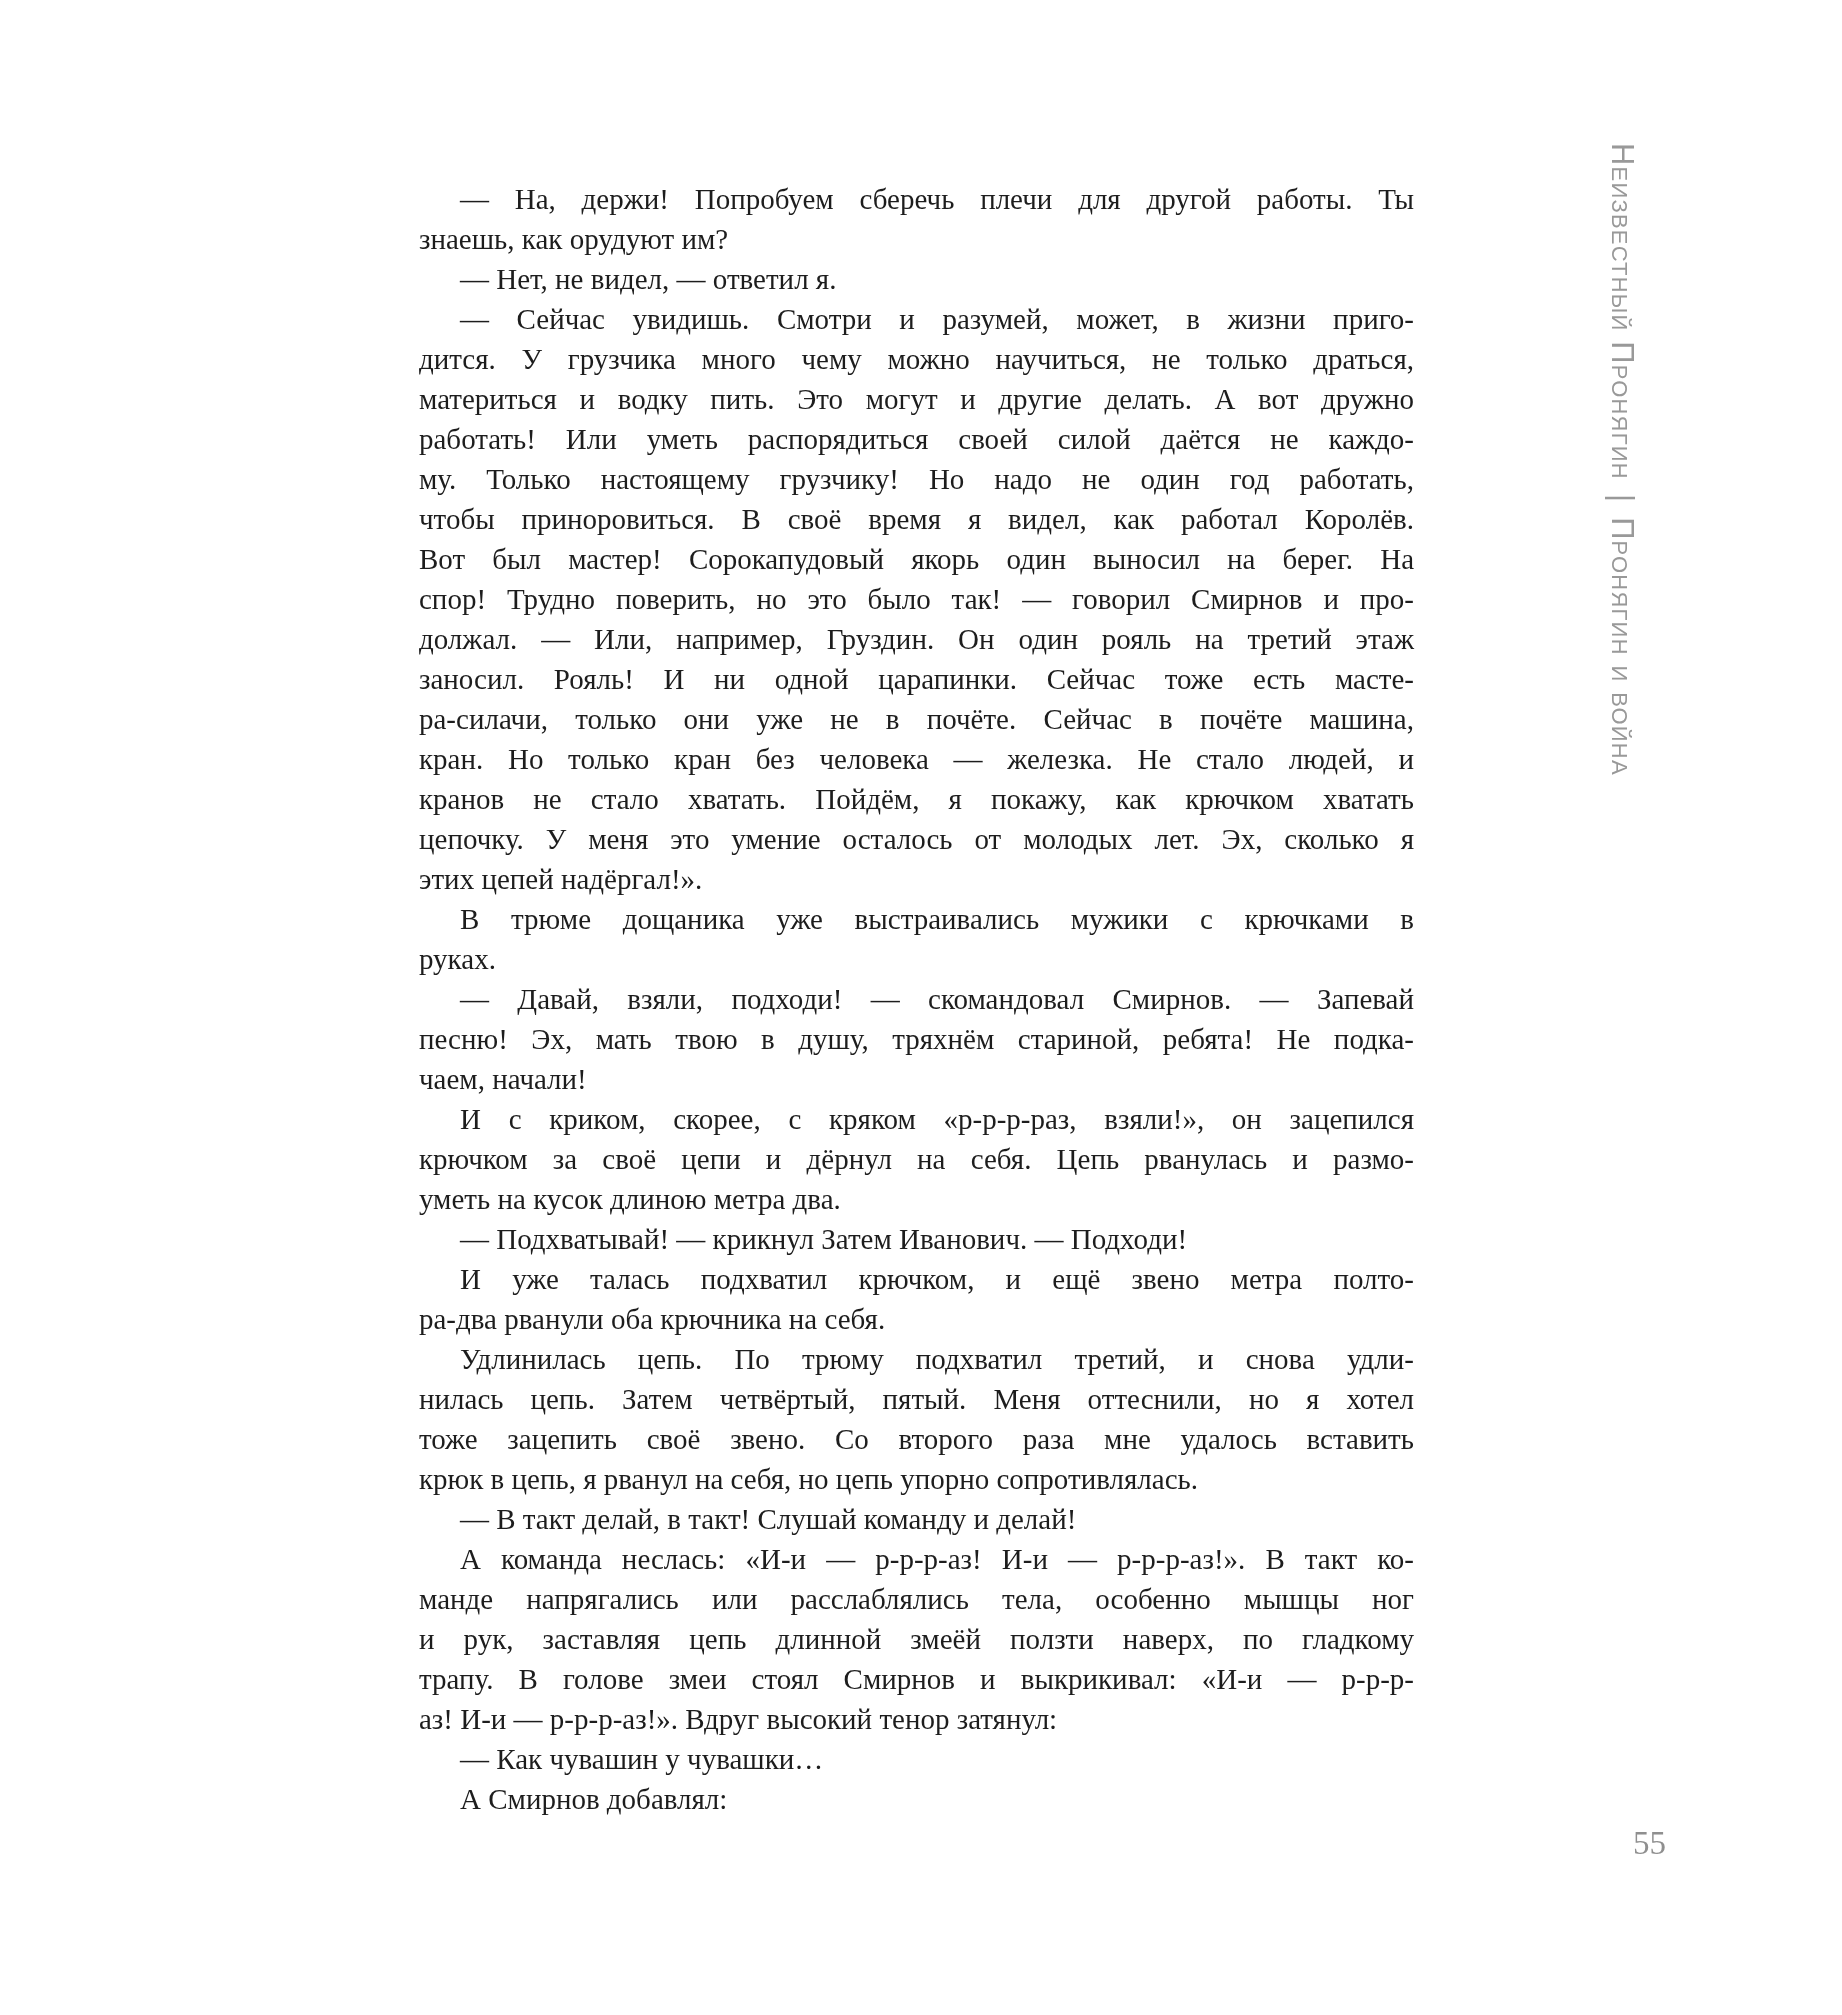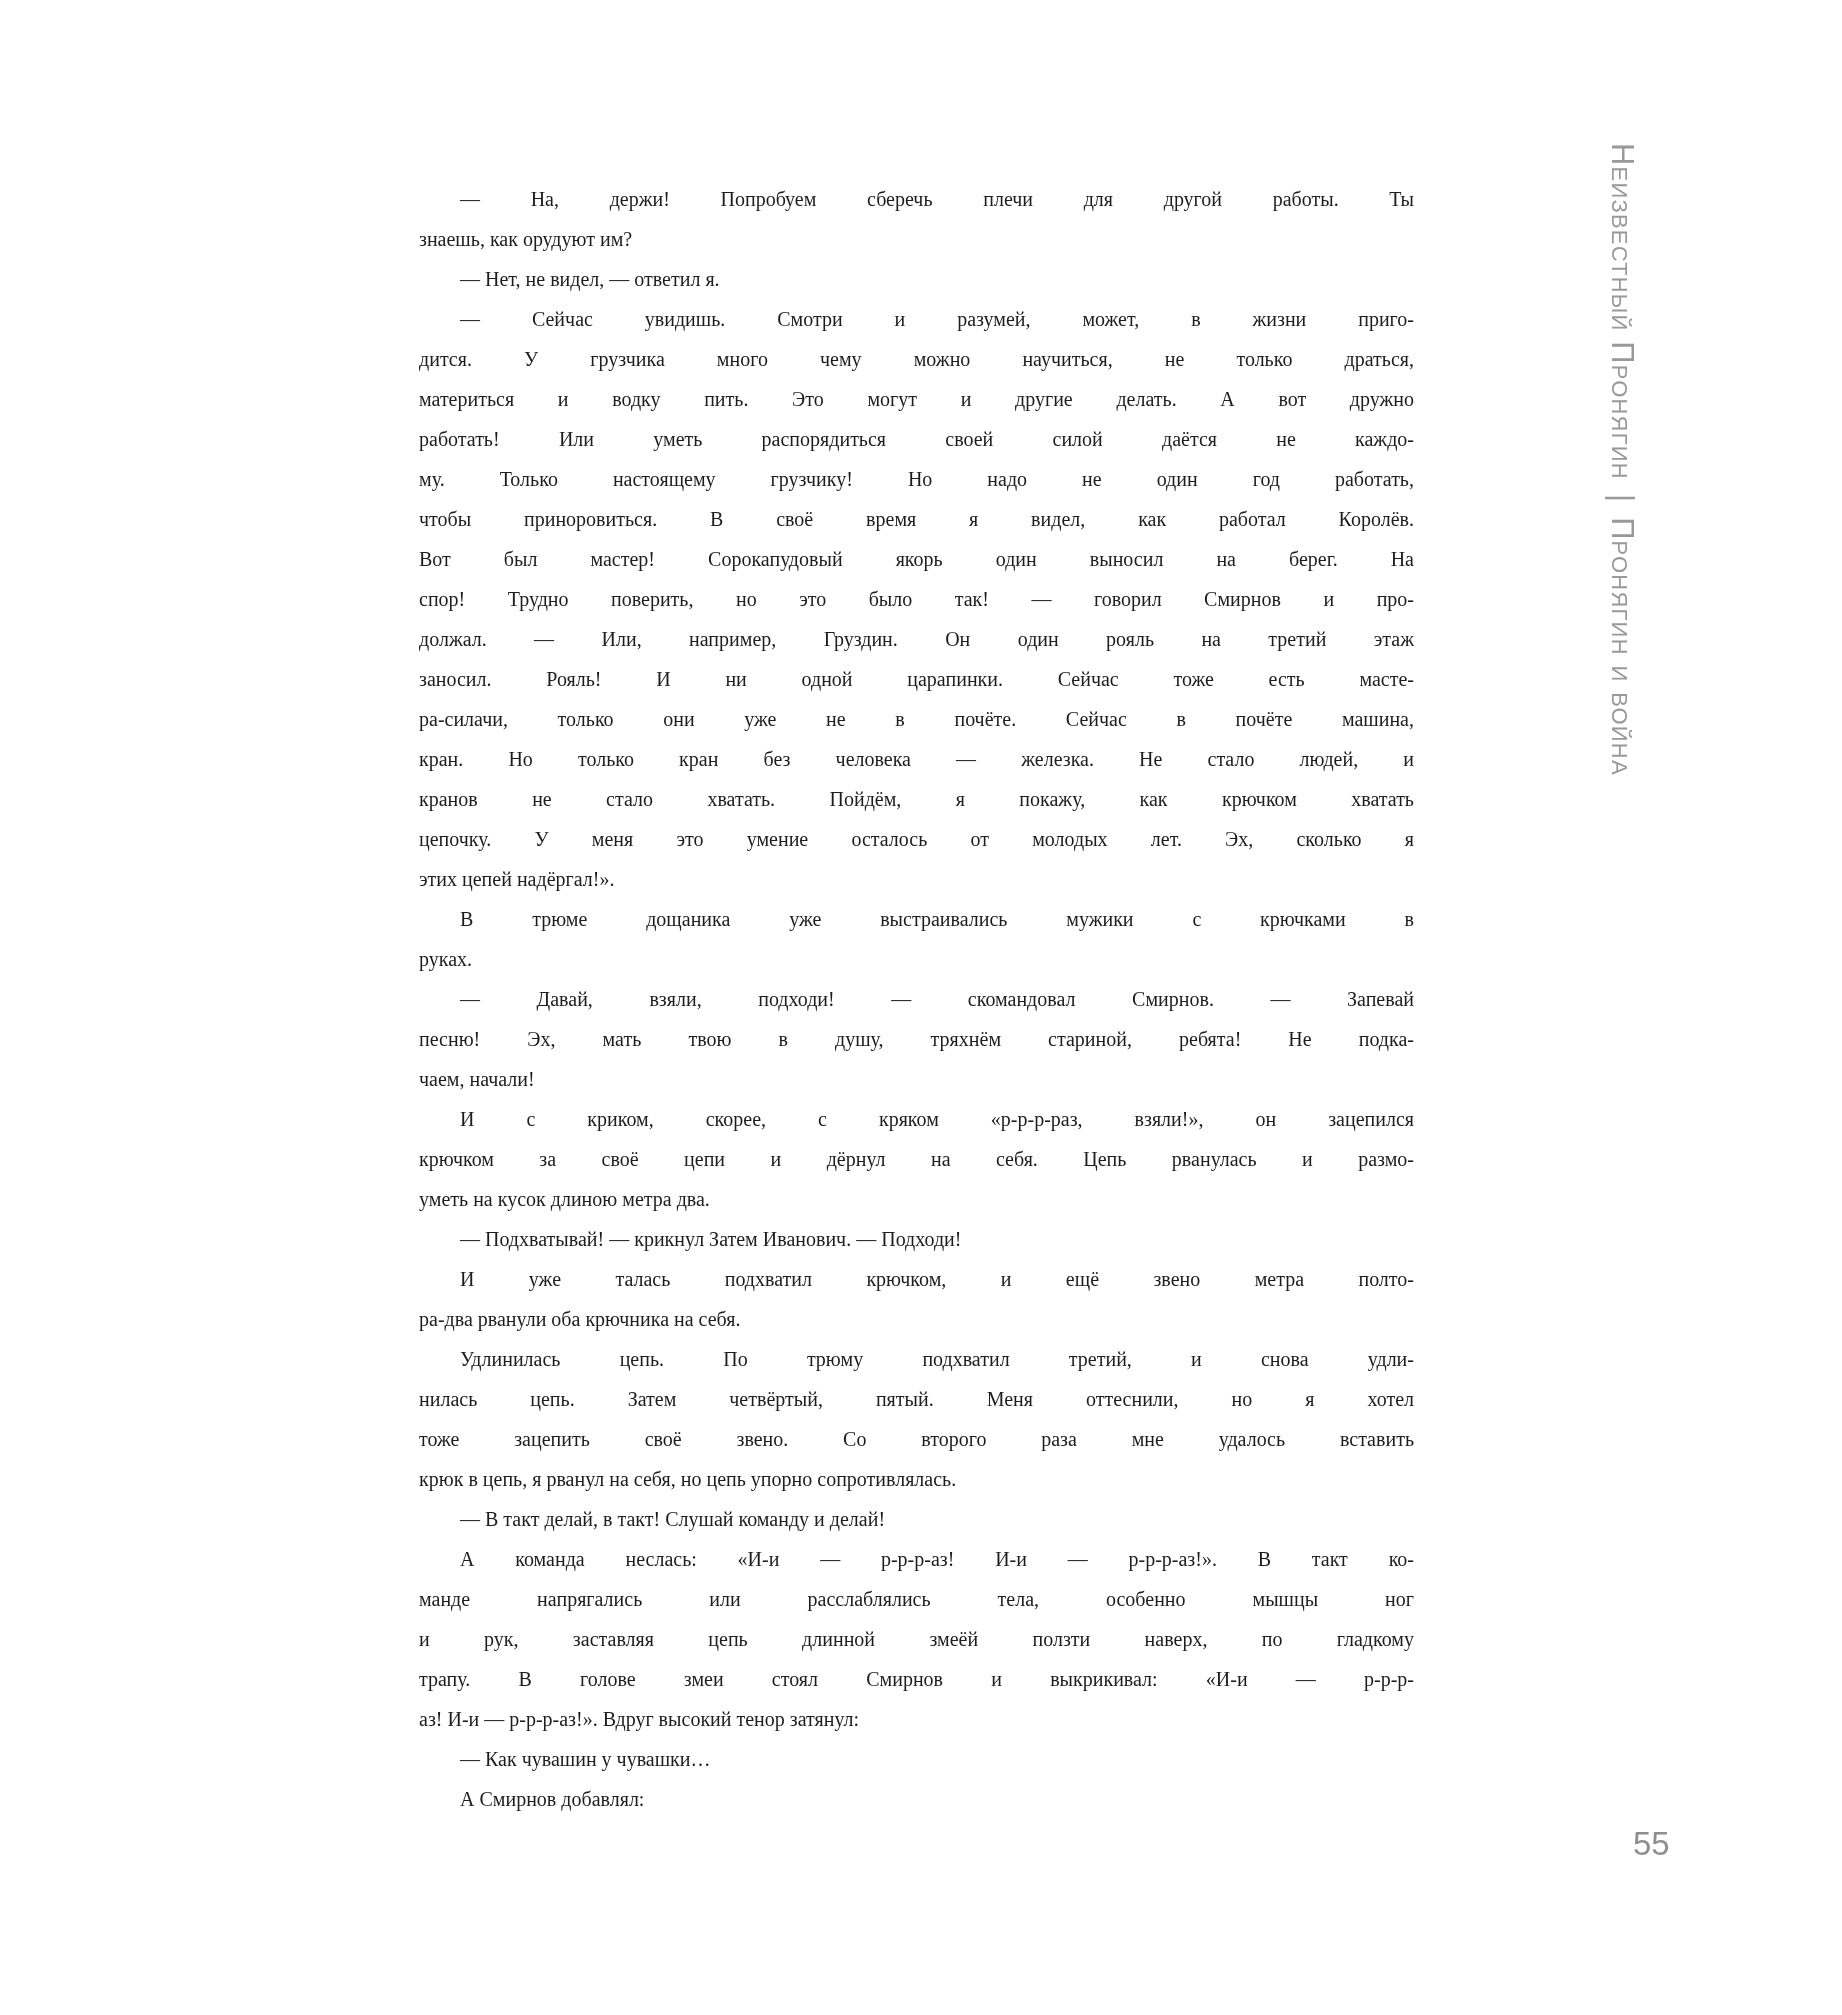--- a/index.html
+++ b/index.html
@@ -15,21 +15,21 @@
     overflow: hidden;
   }
   .text-block {
     position: absolute;
     left: 419px;
     top: 179px;
     width: 995px;
     font-family: "Liberation Serif", "DejaVu Serif", serif;
   }
   .line {
-    font-size: 20px;
+    font-size: 29px;
     line-height: 40px;
     color: #1d1d1d;
     text-align: justify;
     text-align-last: left;
     white-space: normal;
   }
   .line.fill { text-align-last: justify; }
   .line.indent { text-indent: 41px; }
 
   .sidebar {
@@ -54,21 +54,21 @@
   }
   .sidebar-inner .sep {
     margin: 0 14px;
     font-variant: normal;
     font-weight: 300;
   }
   .page-number {
     position: absolute;
     left: 1633px;
     top: 1825px;
-    font-family: Liberation Sans, sans-serif;
+    font-family: Liberation Serif, serif;
     font-size: 33px;
     color: #8f8f8f;
   }
 </style>
 </head>
 <body>
 
 <div class="page">
 
   <div class="text-block" id="text-block">

